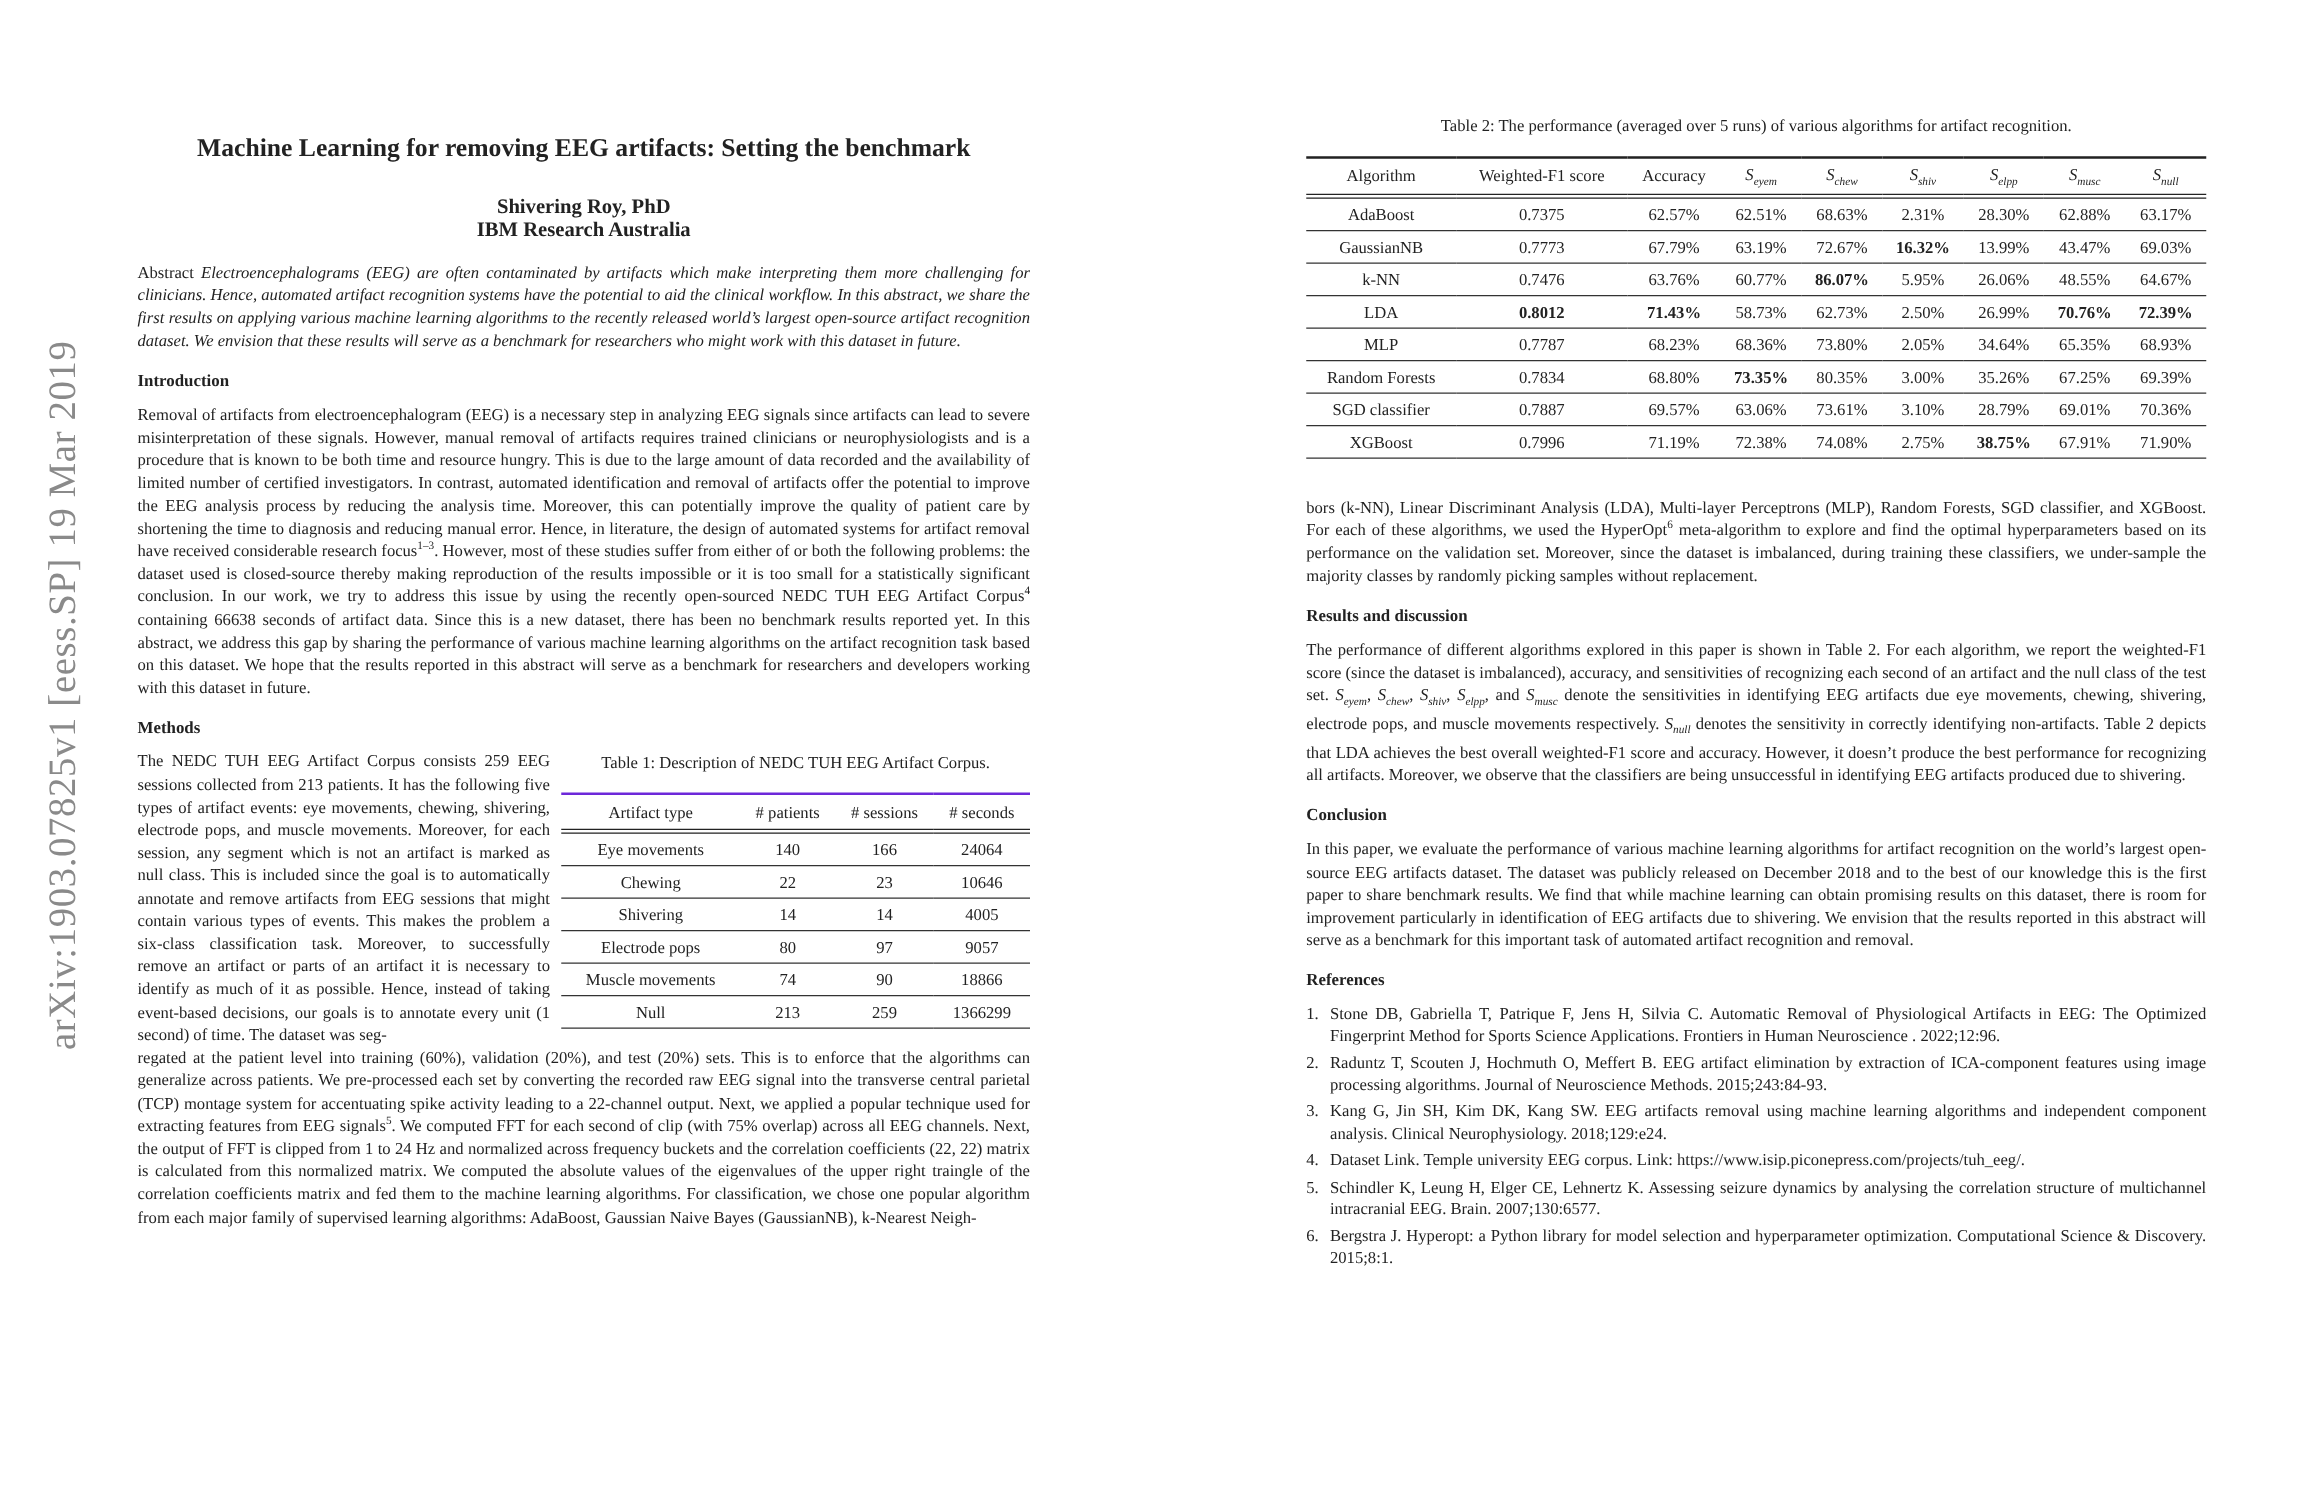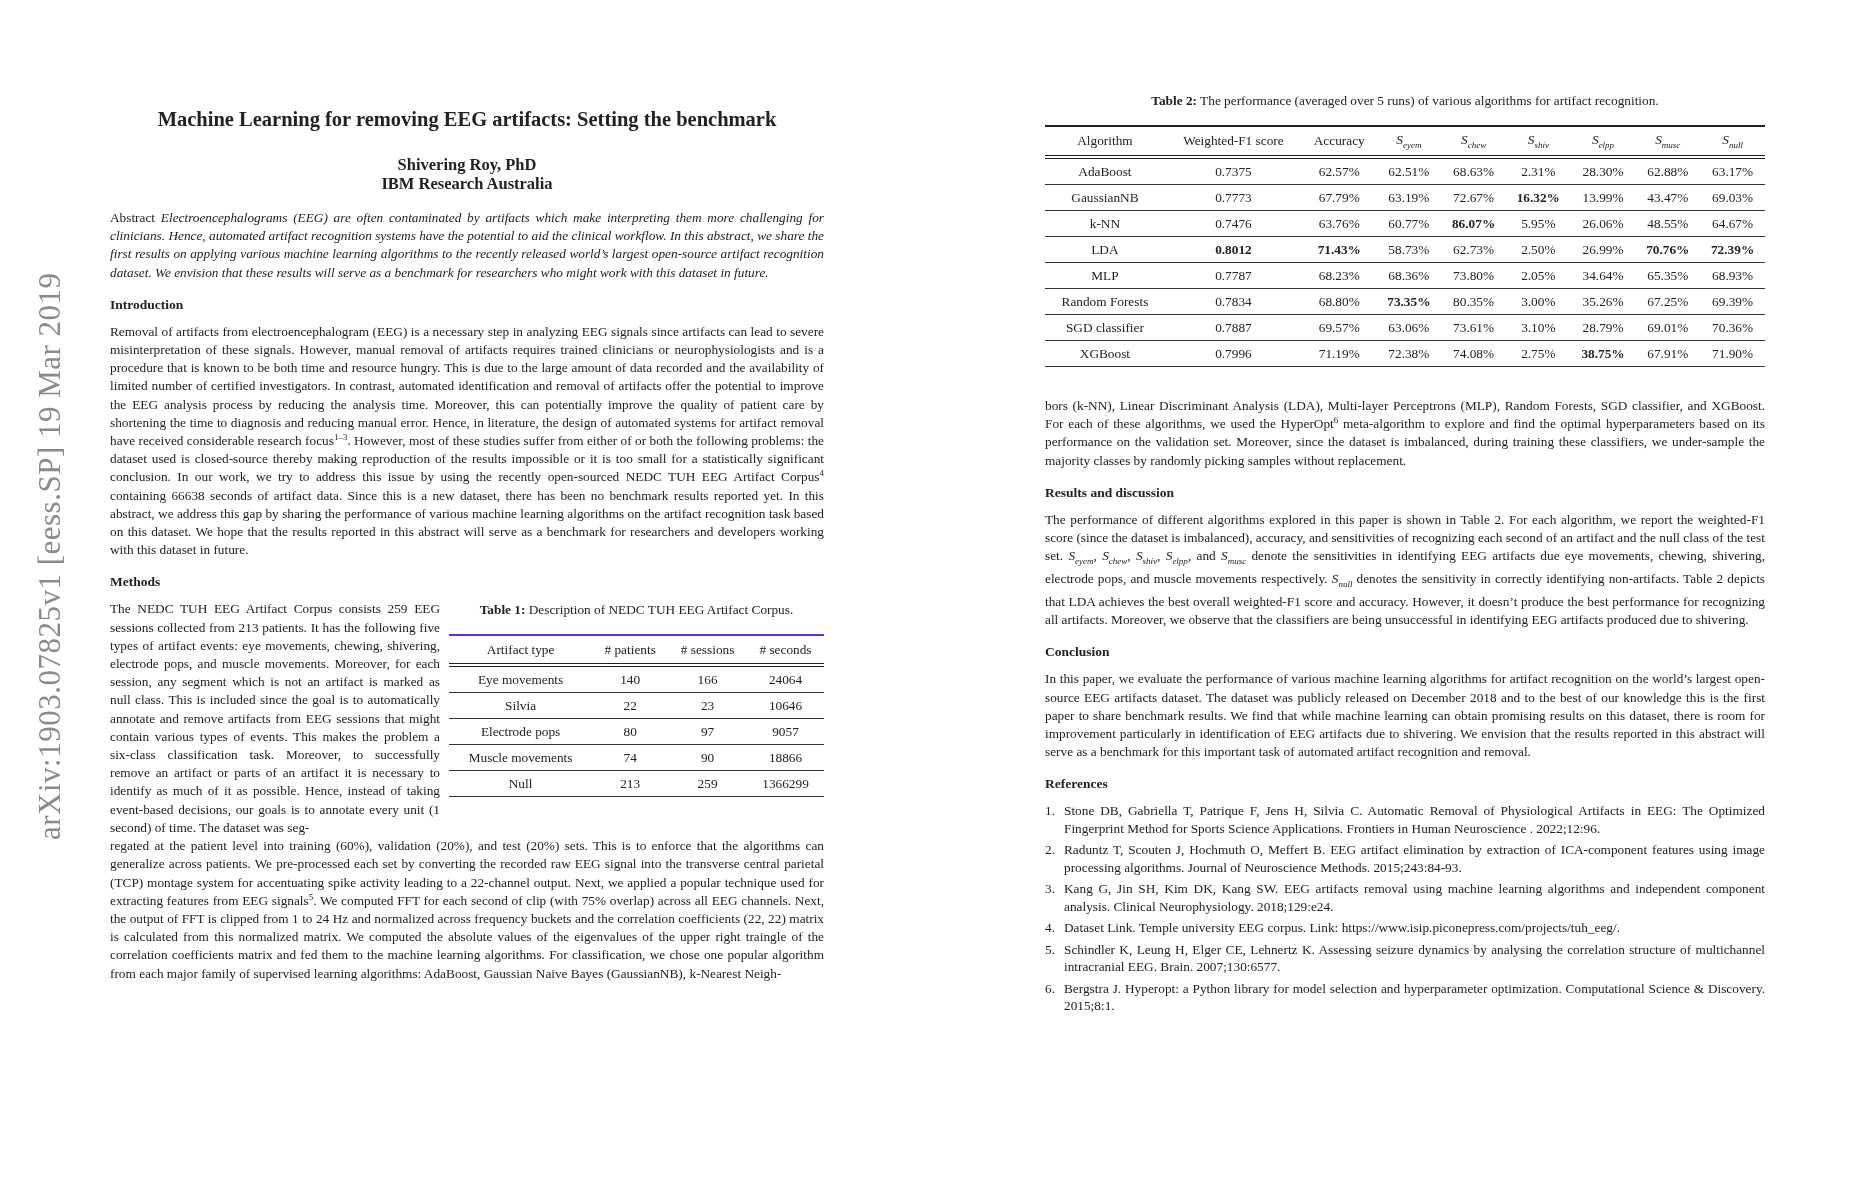--- a/index.html
+++ b/index.html
@@ -16,21 +16,21 @@
   .abstract { font-size: 13.3px; line-height: 18.2px; text-align: justify; margin-top: 16px; }
   .abstract .lead { font-weight: normal; font-style: normal; }
   .abstract .body { font-style: italic; }
   h2 { font-size: 13.5px; font-weight: bold; margin: 15px 0 10px 0; }
   p.text { font-size: 13.3px; line-height: 18.2px; text-align: justify; margin: 0; }
   sup { font-size: 9px; line-height: 0; }
   .methods-wrap { position: relative; }
   .methods-left { width: 330px; float: left; font-size: 13.3px; line-height: 18.2px; text-align: justify; }
   .table1-box { float: right; width: 375px; margin-top: 2px; }
   .caption { font-size: 13.3px; text-align: center; margin-bottom: 16px; }
-  .caption b { font-weight: bold; text-align: right; }
+  .caption b { font-weight: normal; text-align: right; }
   table { border-collapse: collapse; width: 100%; font-size: 13.3px; }
   table th, table td { text-align: center; padding: 0 4px; height: 25px; font-weight: normal; }
   table.t1 { border-top: 2px solid #6d28d9; }
   table.t1 thead tr th { border-bottom: 4px double #222; height: 27px; }
   table.t1 tbody tr td { border-bottom: 1.5px solid #333; }
   table.t2 { border-top: 2px solid #222; }
   table.t2 thead tr th { border-bottom: 4px double #222; height: 28px; }
   table.t2 tbody tr td { border-bottom: 1.5px solid #333; height: 25px; }
   table.t2 td.bold { font-weight: bold; }
   .math { font-style: italic; }
@@ -77,24 +77,30 @@
           </tr>
         </thead>
         <tbody id="t1-body">
             <tr>
               <td>Eye movements</td>
               <td>140</td>
               <td>166</td>
               <td>24064</td>
             </tr>
             <tr>
-              <td>Silvia</td>
+              <td>Chewing</td>
               <td>22</td>
               <td>23</td>
               <td>10646</td>
+            </tr>
+            <tr>
+              <td>Shivering</td>
+              <td>14</td>
+              <td>14</td>
+              <td>4005</td>
             </tr>
             <tr>
               <td>Electrode pops</td>
               <td>80</td>
               <td>97</td>
               <td>9057</td>
             </tr>
             <tr>
               <td>Muscle movements</td>
               <td>74</td>

